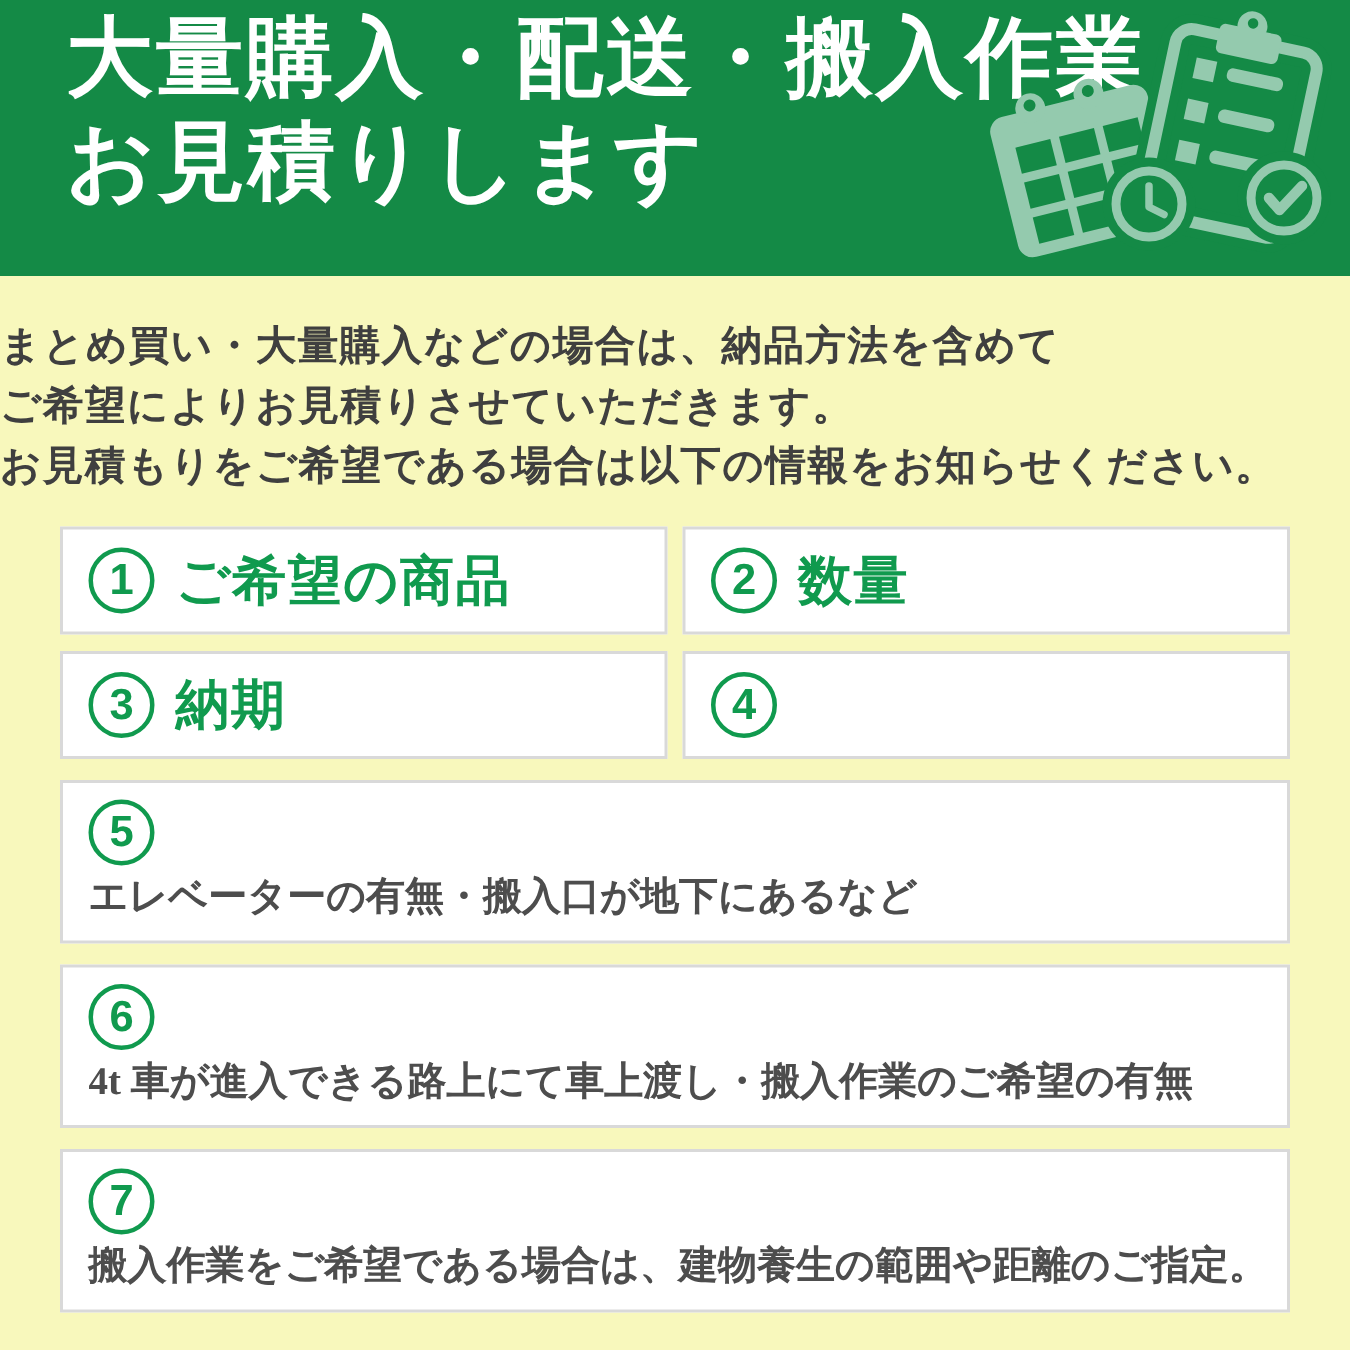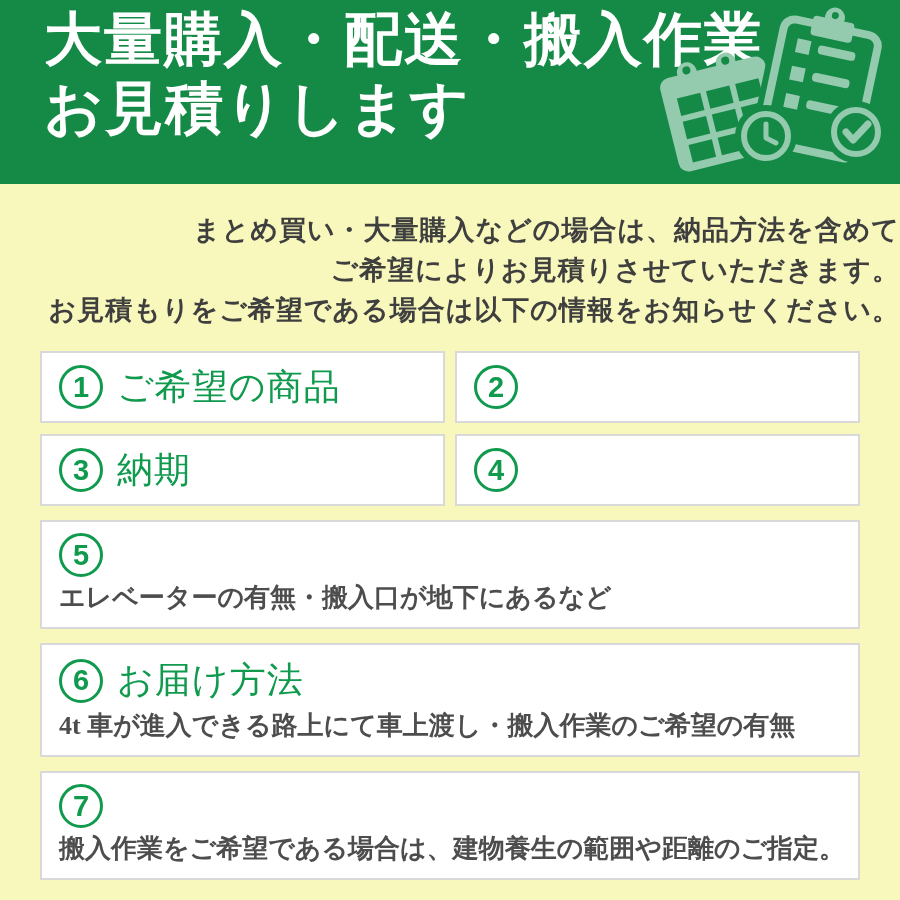--- a/index.html
+++ b/index.html
@@ -29,21 +29,21 @@
     width:246px;height:178px;
   }
   .ic-light{fill:var(--icon_green,#94caae);}
   .ic-light-st{stroke:var(--icon_green,#94caae);fill:none;}
   .ic-bg{fill:var(--header_bg,#148a46);}
   .ic-bg-st{stroke:var(--header_bg,#148a46);fill:none;}
 
   
   .intro{
     margin-top:26px;
-    text-align:right;
+    text-align:left;
     font-size:27px;line-height:40px;
     color:var(--intro_text,#3f3f3f);
     font-weight:600;
     letter-spacing:1px;
   }
 
   
   .content{padding:0 40px;margin-top:21px;}
   .grid2{display:grid;grid-template-columns:1fr 1fr;gap:11px 10px;}
   .box{
@@ -58,21 +58,21 @@
     flex:0 0 auto;
     width:44px;height:44px;box-sizing:border-box;
     border:3px solid var(--accent_green,#109a4e);
     border-radius:50%;
     display:inline-flex;align-items:center;justify-content:center;
     font-size:29px;font-weight:bold;
     color:var(--accent_green,#109a4e);
     margin-right:14px;
   }
   .label{
-    font-size:36px;font-weight:normal;
+    font-size:36px;font-weight:bold;
     color:var(--accent_green,#109a4e);
     letter-spacing:1px;white-space:nowrap;
   }
   .note{
     font-size:26px;line-height:32px;
     color:var(--note_text,#4d4d4d);
     font-weight:600;
     margin-top:5px;white-space:nowrap;font-family:Liberation Serif, serif;
   }
 </style>
@@ -149,41 +149,41 @@
 
   <div class="content">
 
     <div class="grid2">
       <div class="box small">
         <span class="num">1</span>
         <span class="label">ご希望の商品</span>
       </div>
       <div class="box small">
         <span class="num">2</span>
+        <span class="label">数量</span>
       </div>
       <div class="box small">
         <span class="num">3</span>
         <span class="label">納期</span>
       </div>
       <div class="box small">
         <span class="num">4</span>
       </div>
     </div>
 
     <div class="box wide">
       <div class="box-head">
         <span class="num">5</span>
       </div>
       <div class="note">エレベーターの有無・搬入口が地下にあるなど</div>
     </div>
 
     <div class="box wide">
       <div class="box-head">
         <span class="num">6</span>
-        <span class="label">お届け方法</span>
       </div>
       <div class="note">4t 車が進入できる路上にて車上渡し・搬入作業のご希望の有無</div>
     </div>
 
     <div class="box wide">
       <div class="box-head">
         <span class="num">7</span>
       </div>
       <div class="note">搬入作業をご希望である場合は、建物養生の範囲や距離のご指定。</div>
     </div>

